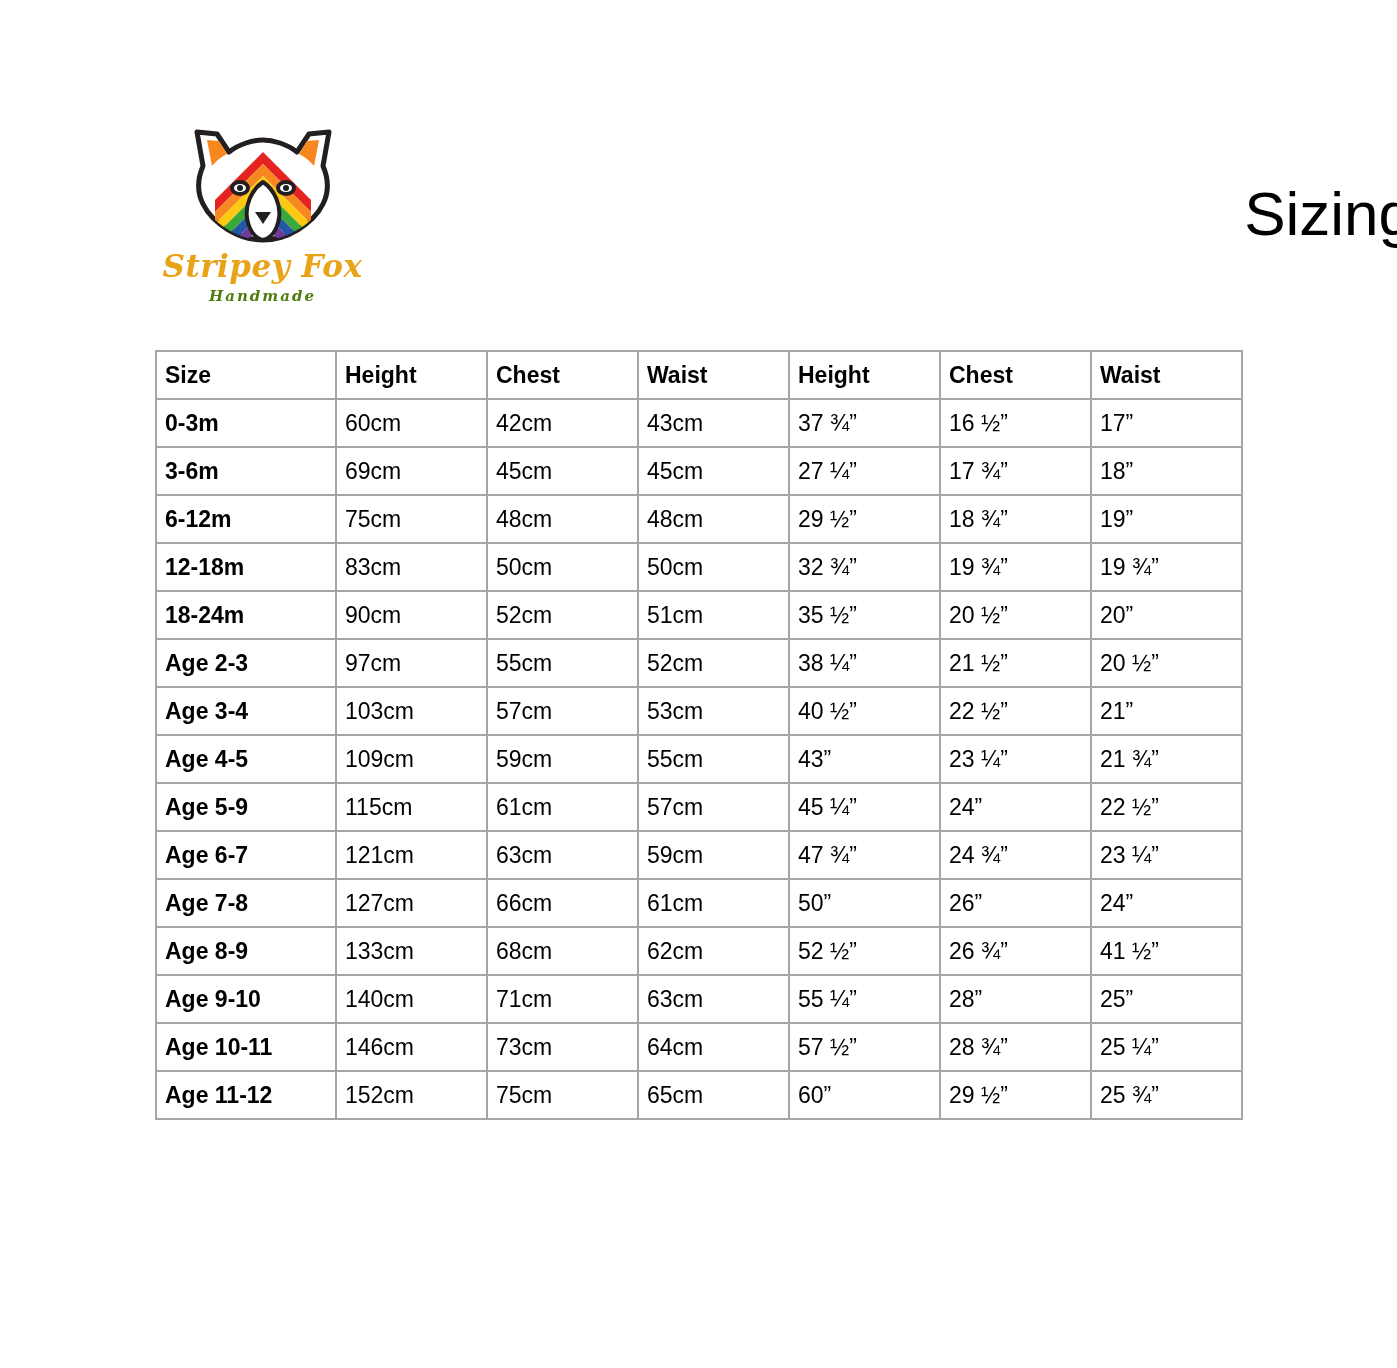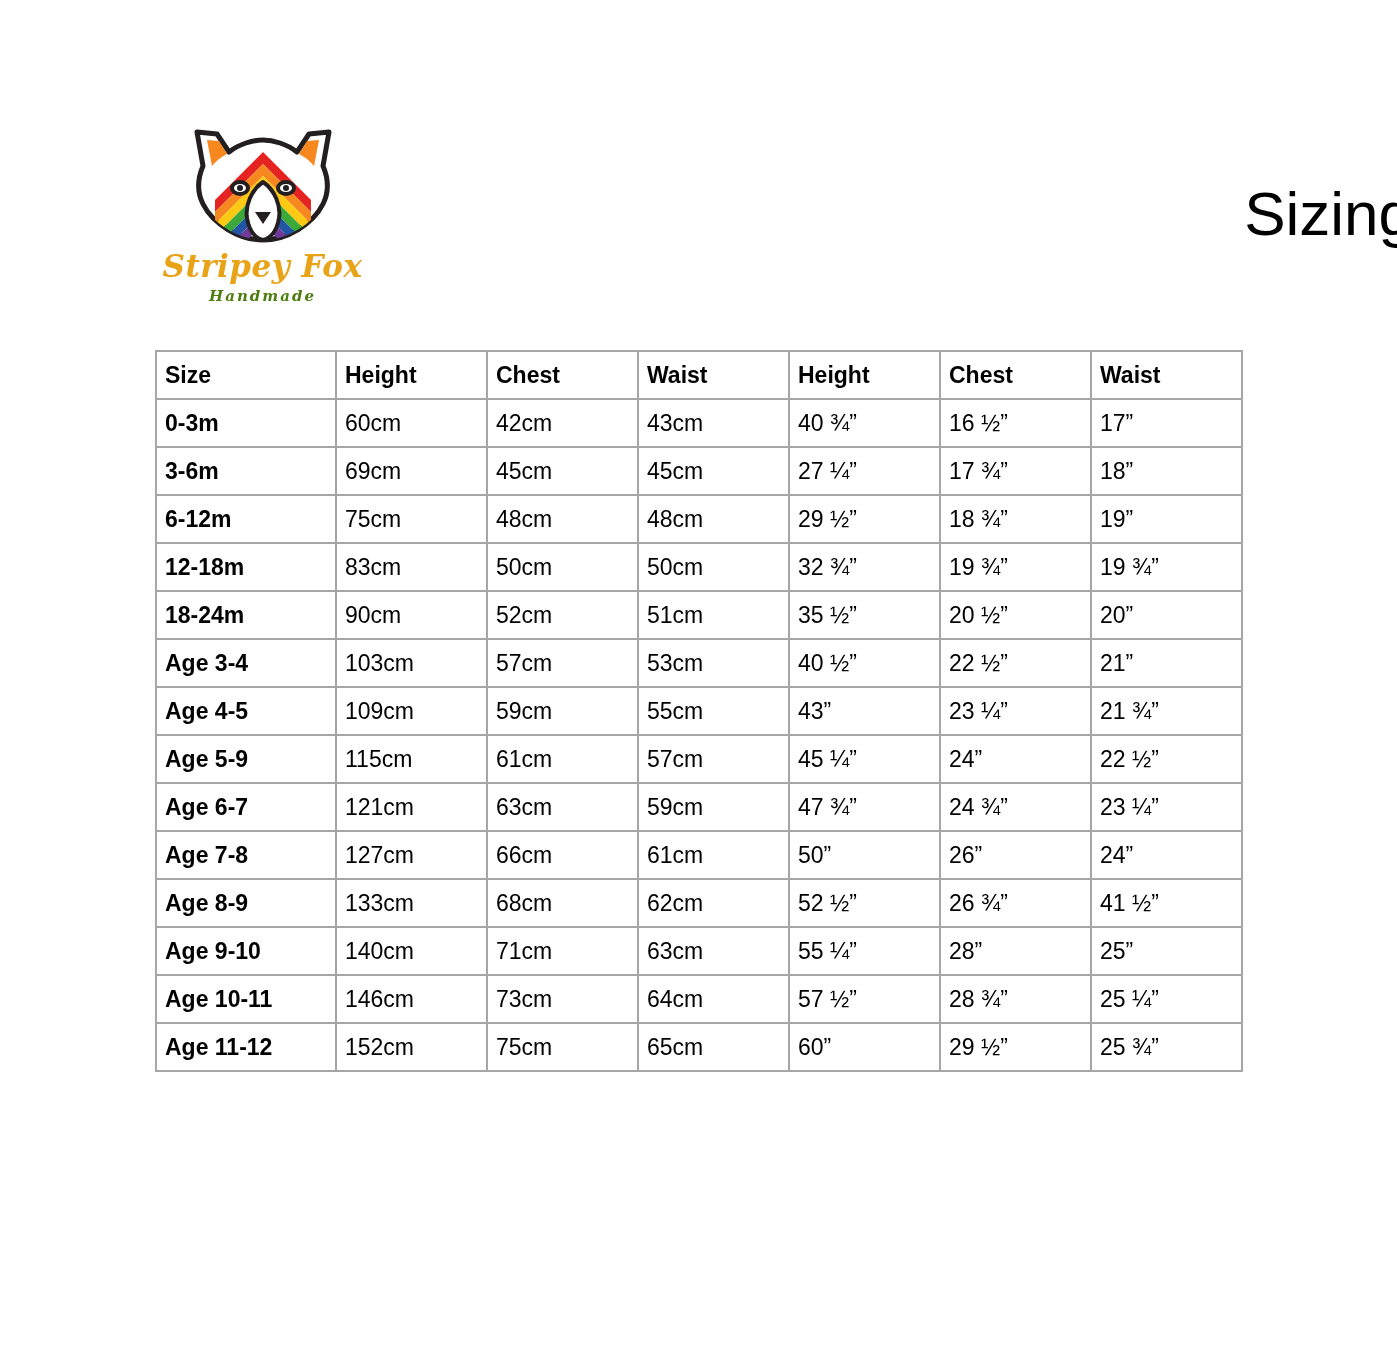--- a/index.html
+++ b/index.html
@@ -181,21 +181,21 @@
             <th>Chest</th>
             <th>Waist</th>
           </tr>
       </thead>
       <tbody id="table-body">
           <tr>
             <td class="size-cell">0-3m</td>
             <td>60cm</td>
             <td>42cm</td>
             <td>43cm</td>
-            <td>40 ¾”</td>
+            <td>37 ¾”</td>
             <td>16 ½”</td>
             <td>17”</td>
           </tr>
           <tr>
             <td class="size-cell">3-6m</td>
             <td>69cm</td>
             <td>45cm</td>
             <td>45cm</td>
             <td>27 ¼”</td>
             <td>17 ¾”</td>
@@ -222,20 +222,29 @@
           <tr>
             <td class="size-cell">18-24m</td>
             <td>90cm</td>
             <td>52cm</td>
             <td>51cm</td>
             <td>35 ½”</td>
             <td>20 ½”</td>
             <td>20”</td>
           </tr>
           <tr>
+            <td class="size-cell">Age 2-3</td>
+            <td>97cm</td>
+            <td>55cm</td>
+            <td>52cm</td>
+            <td>38 ¼”</td>
+            <td>21 ½”</td>
+            <td>20 ½”</td>
+          </tr>
+          <tr>
             <td class="size-cell">Age 3-4</td>
             <td>103cm</td>
             <td>57cm</td>
             <td>53cm</td>
             <td>40 ½”</td>
             <td>22 ½”</td>
             <td>21”</td>
           </tr>
           <tr>
             <td class="size-cell">Age 4-5</td>

